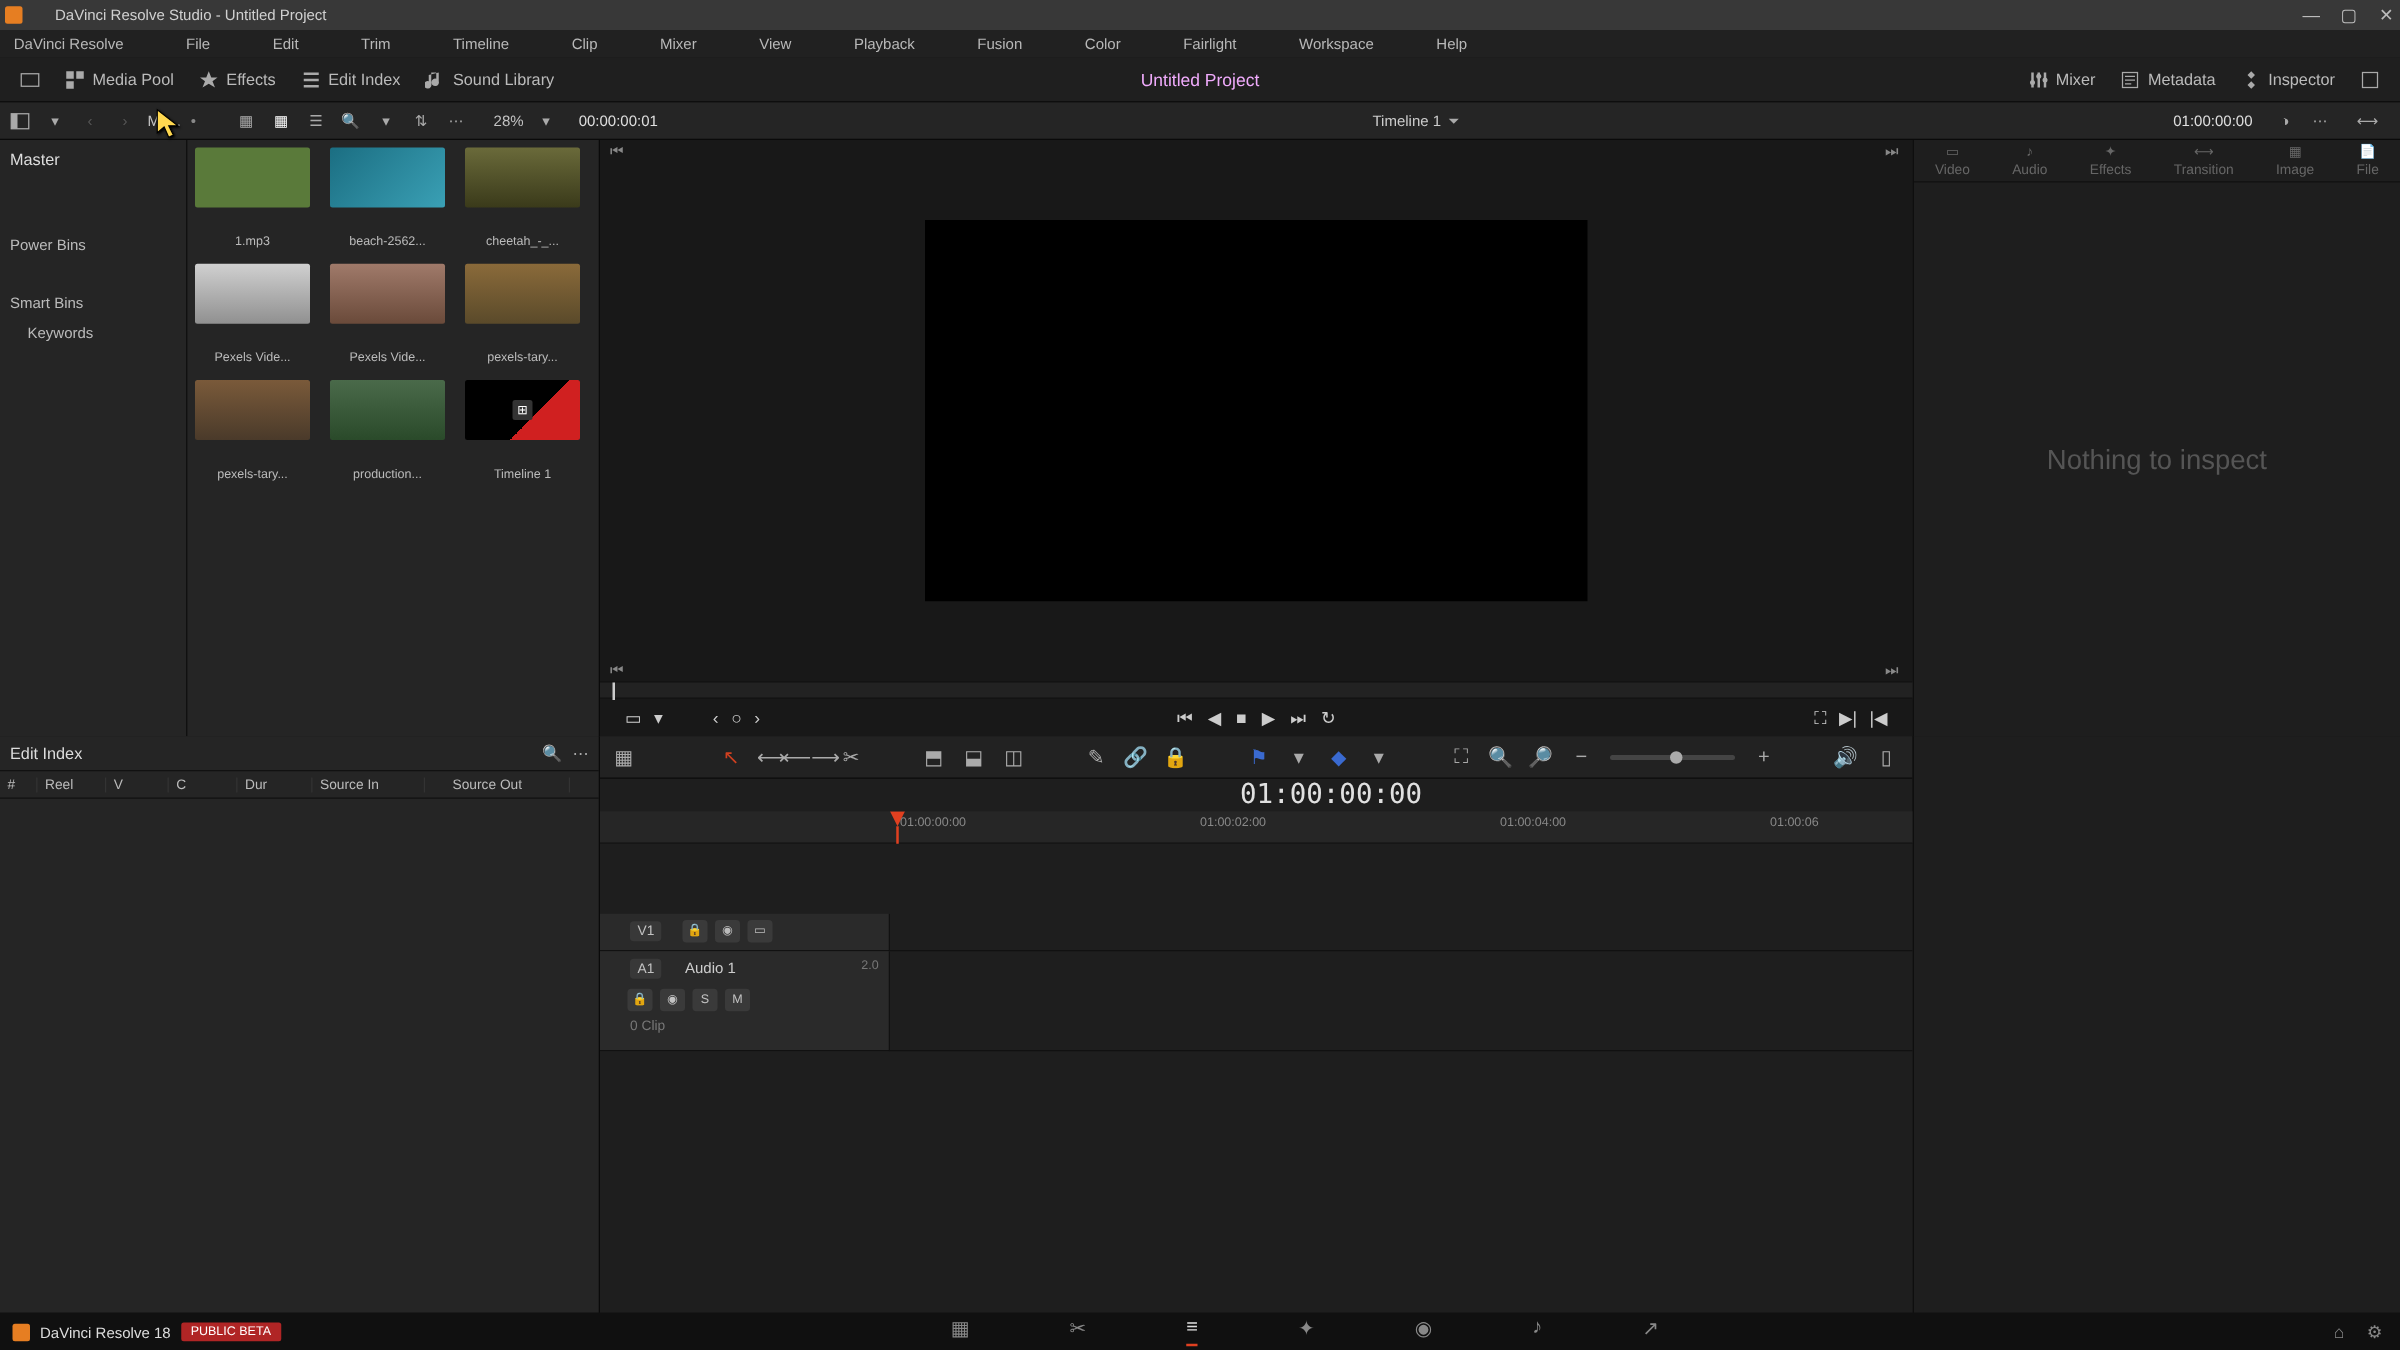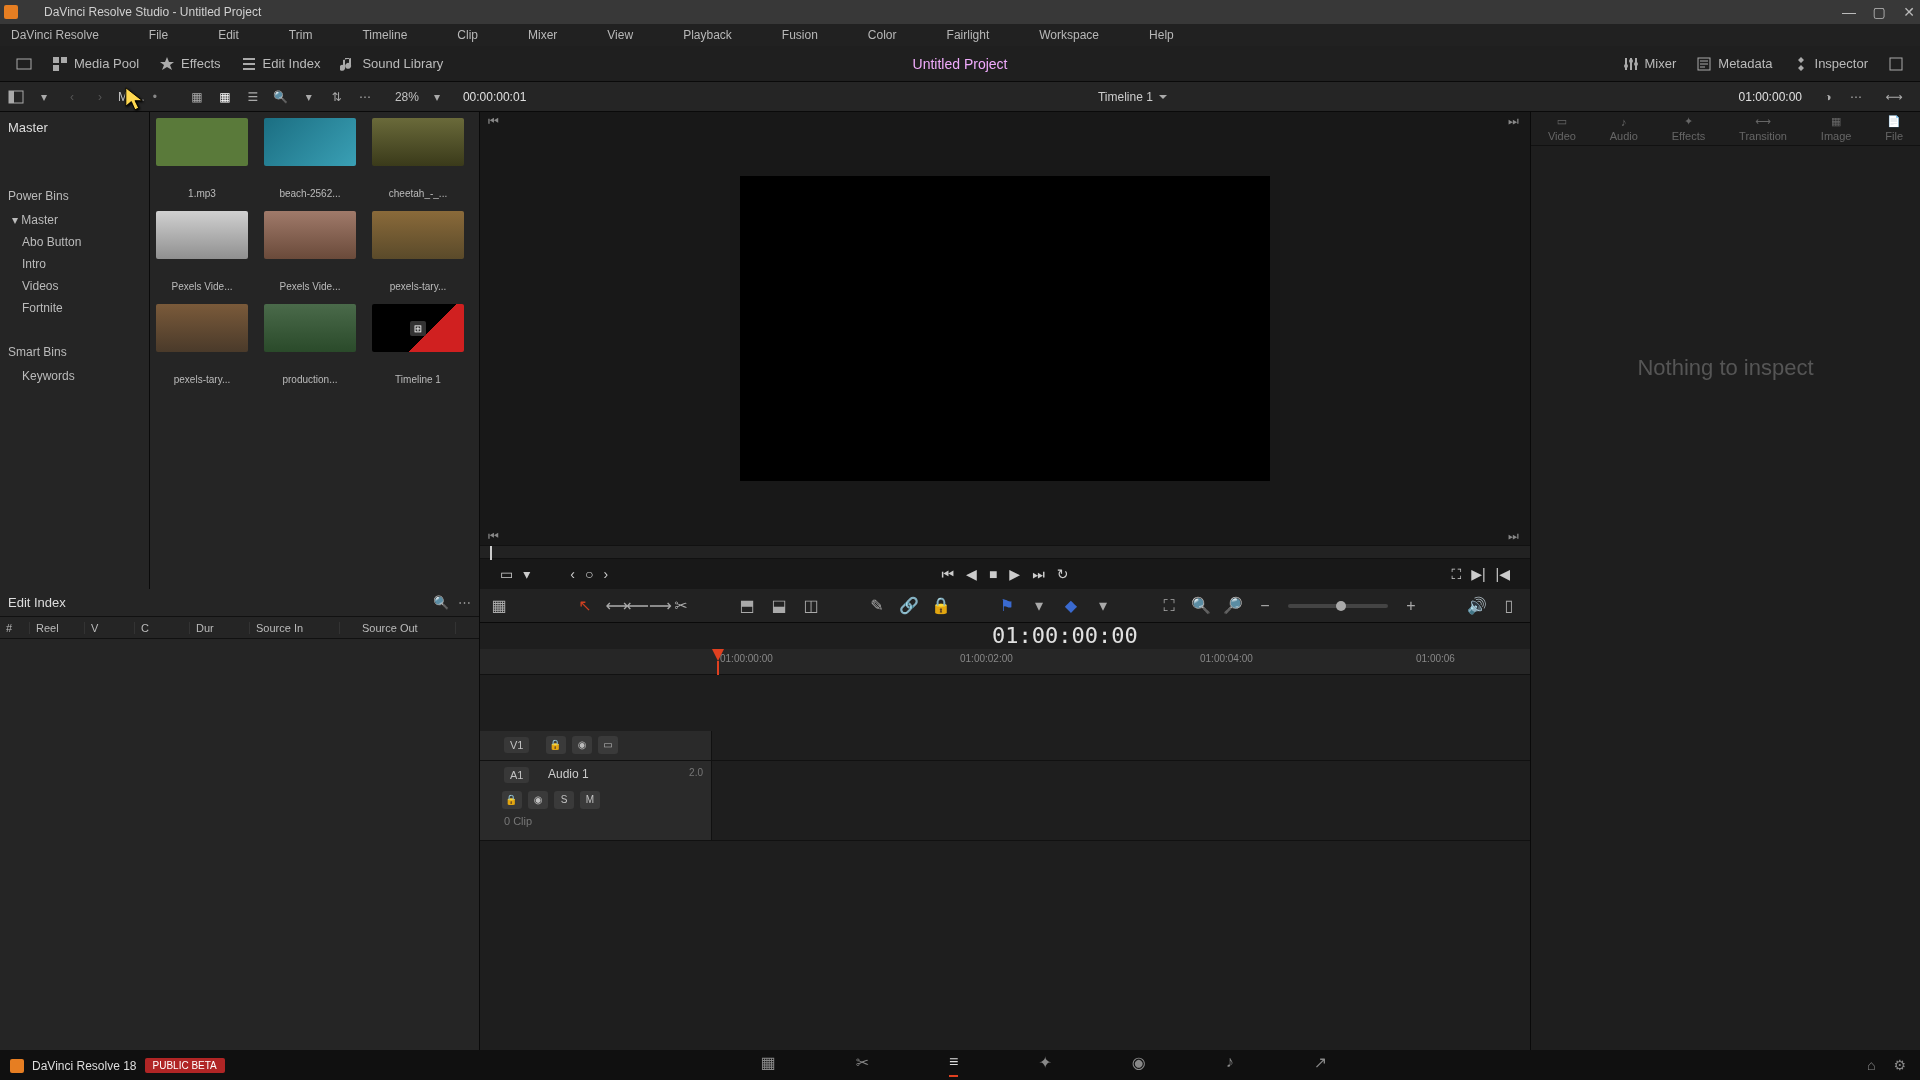--- a/index.html
+++ b/index.html
@@ -230,27 +230,20 @@
     <div class="iconbtn" style="width:40px">⟷</div>
   </div>
 </div>
 
 <div class="main">
 
   <div class="binpanel">
     <div class="binhead">Master</div>
     <div style="height:40px"></div>
     <div class="binsec">Power Bins</div>
-    <div class="binlist" id="powerbins">
-        <div class="bi" style="padding-left: 12px;">▾ Master</div>
-        <div class="bi">Abo Button</div>
-        <div class="bi">Intro</div>
-        <div class="bi">Videos</div>
-        <div class="bi">Fortnite</div>
-      </div>
     <div style="height:20px"></div>
     <div class="binsec">Smart Bins</div>
     <div class="binlist" id="smartbins">
         <div class="bi">Keywords</div>
       </div>
   </div>
 
   <div class="mediapanel" id="clips">
       <div class="clip">
         <div class="thumb" style="background: linear-gradient(rgb(90, 122, 58), rgb(90, 122, 58));"></div>

